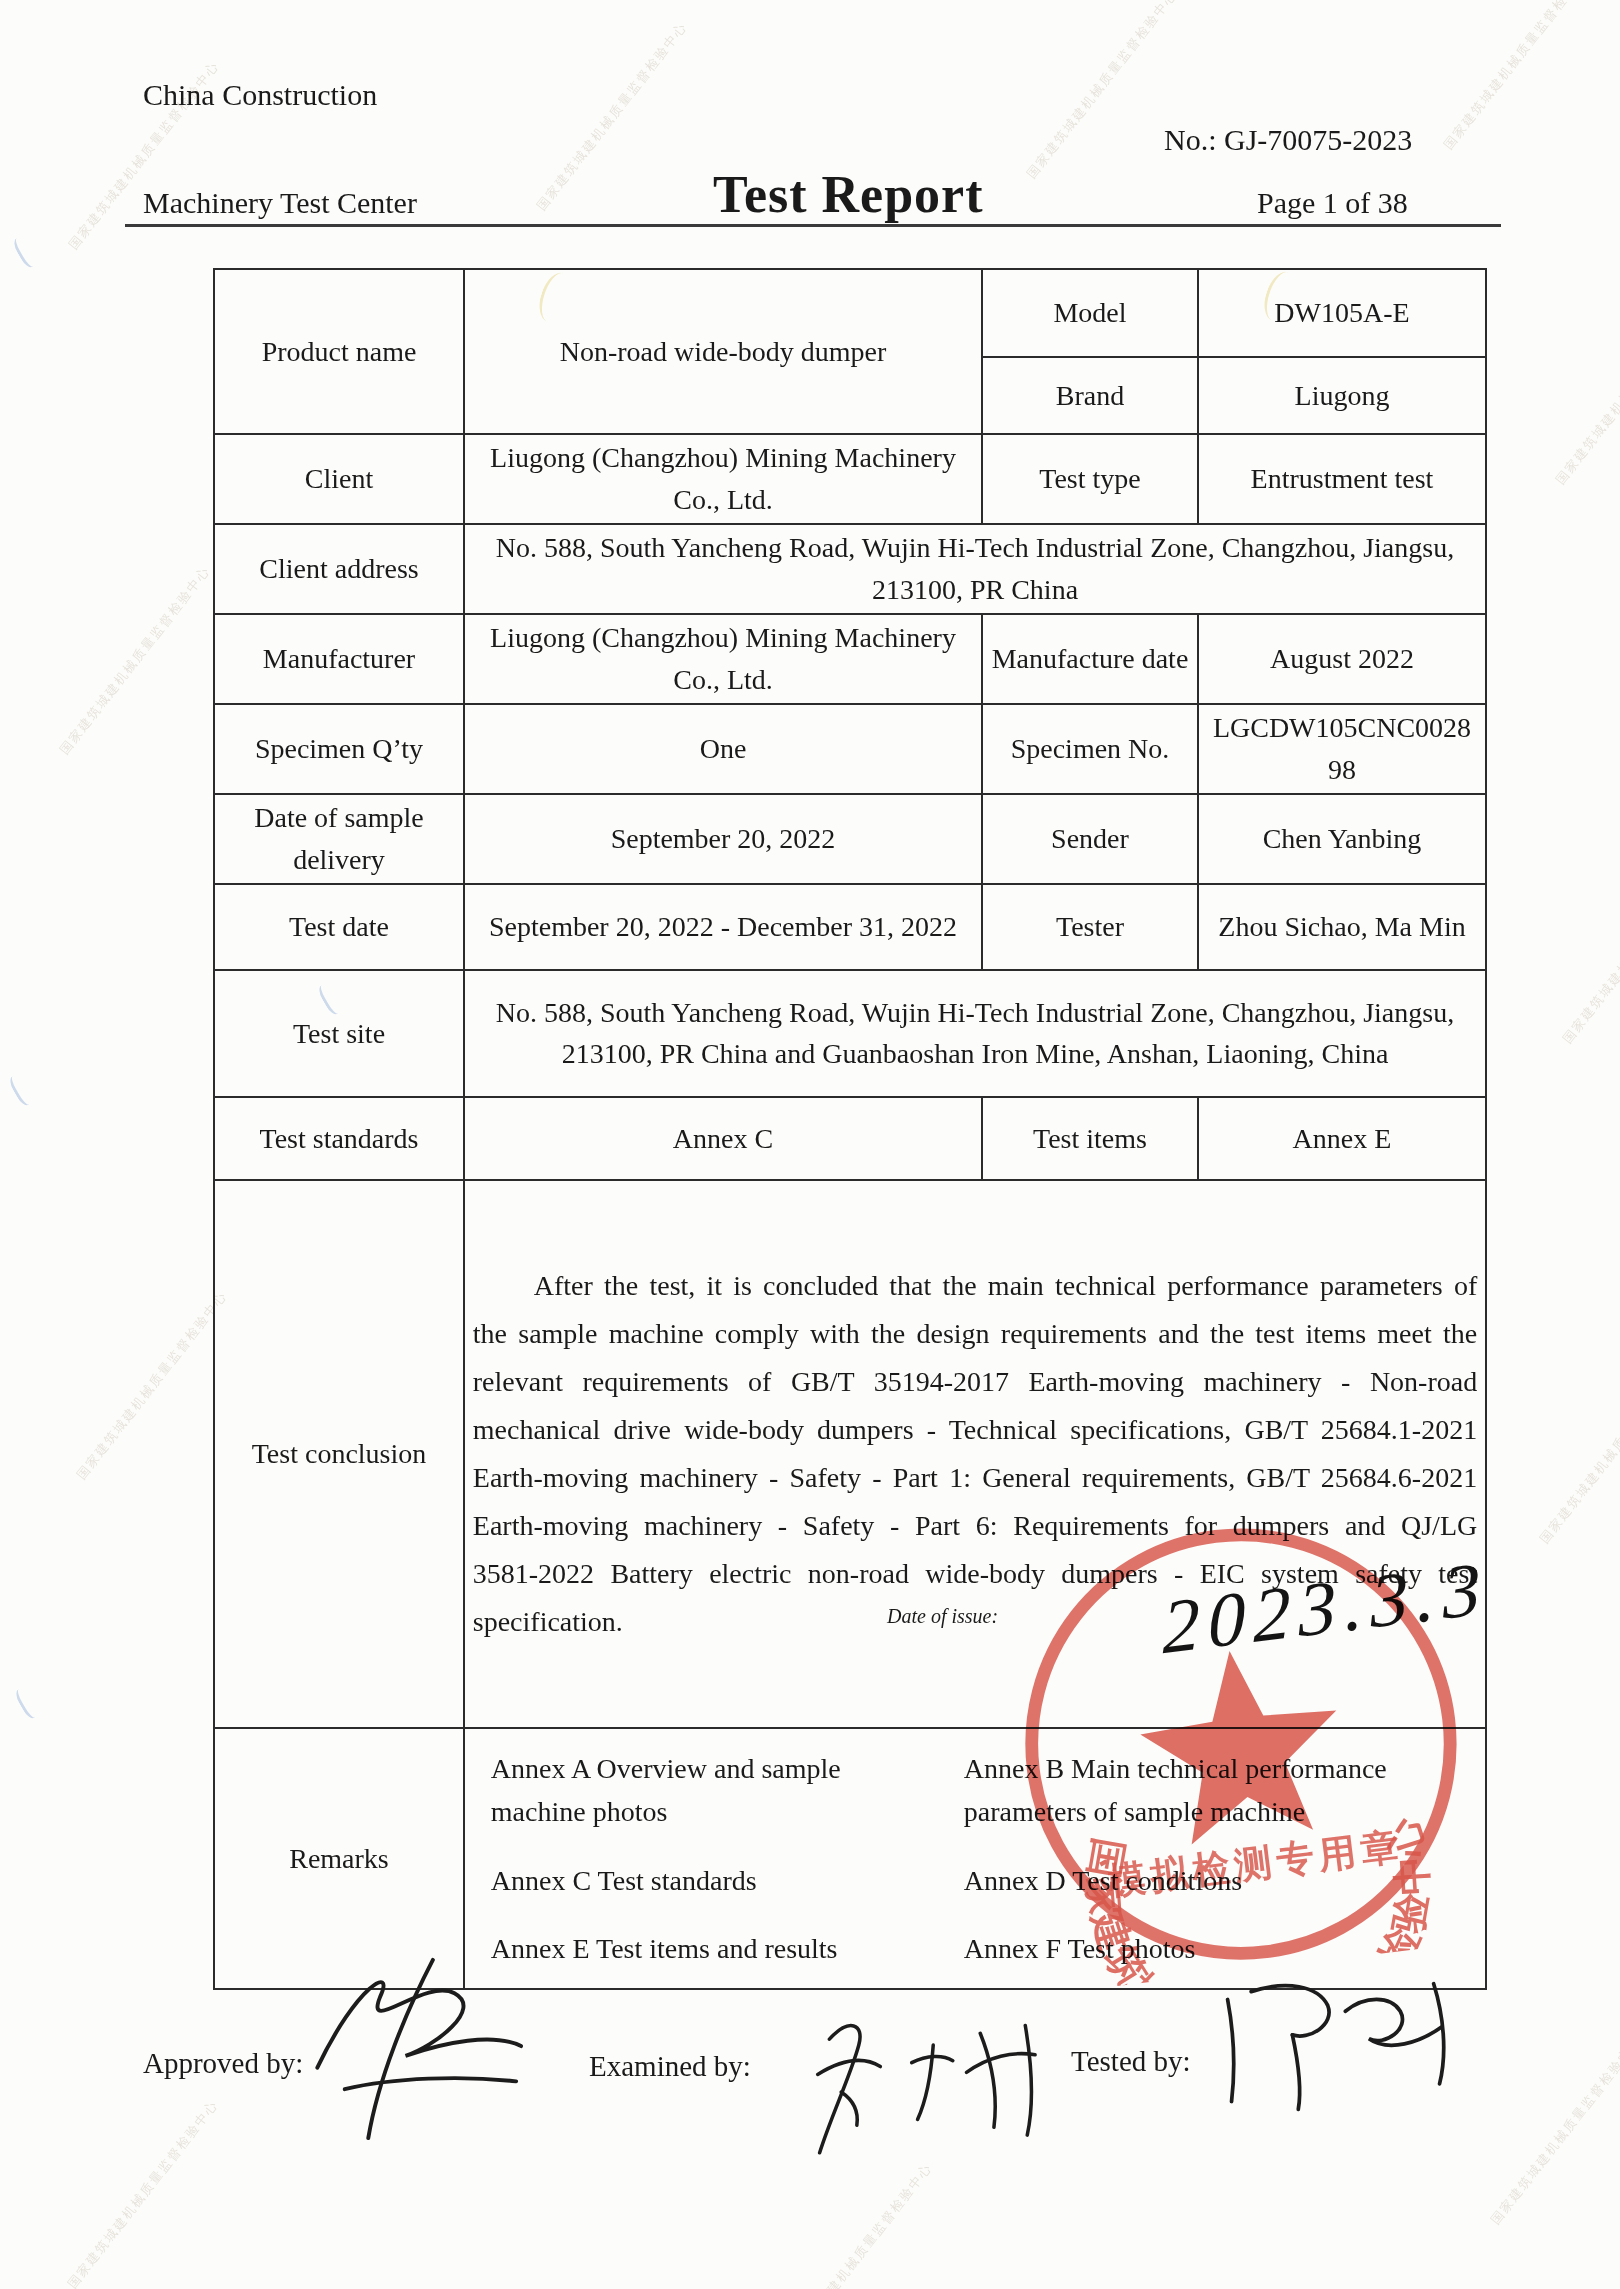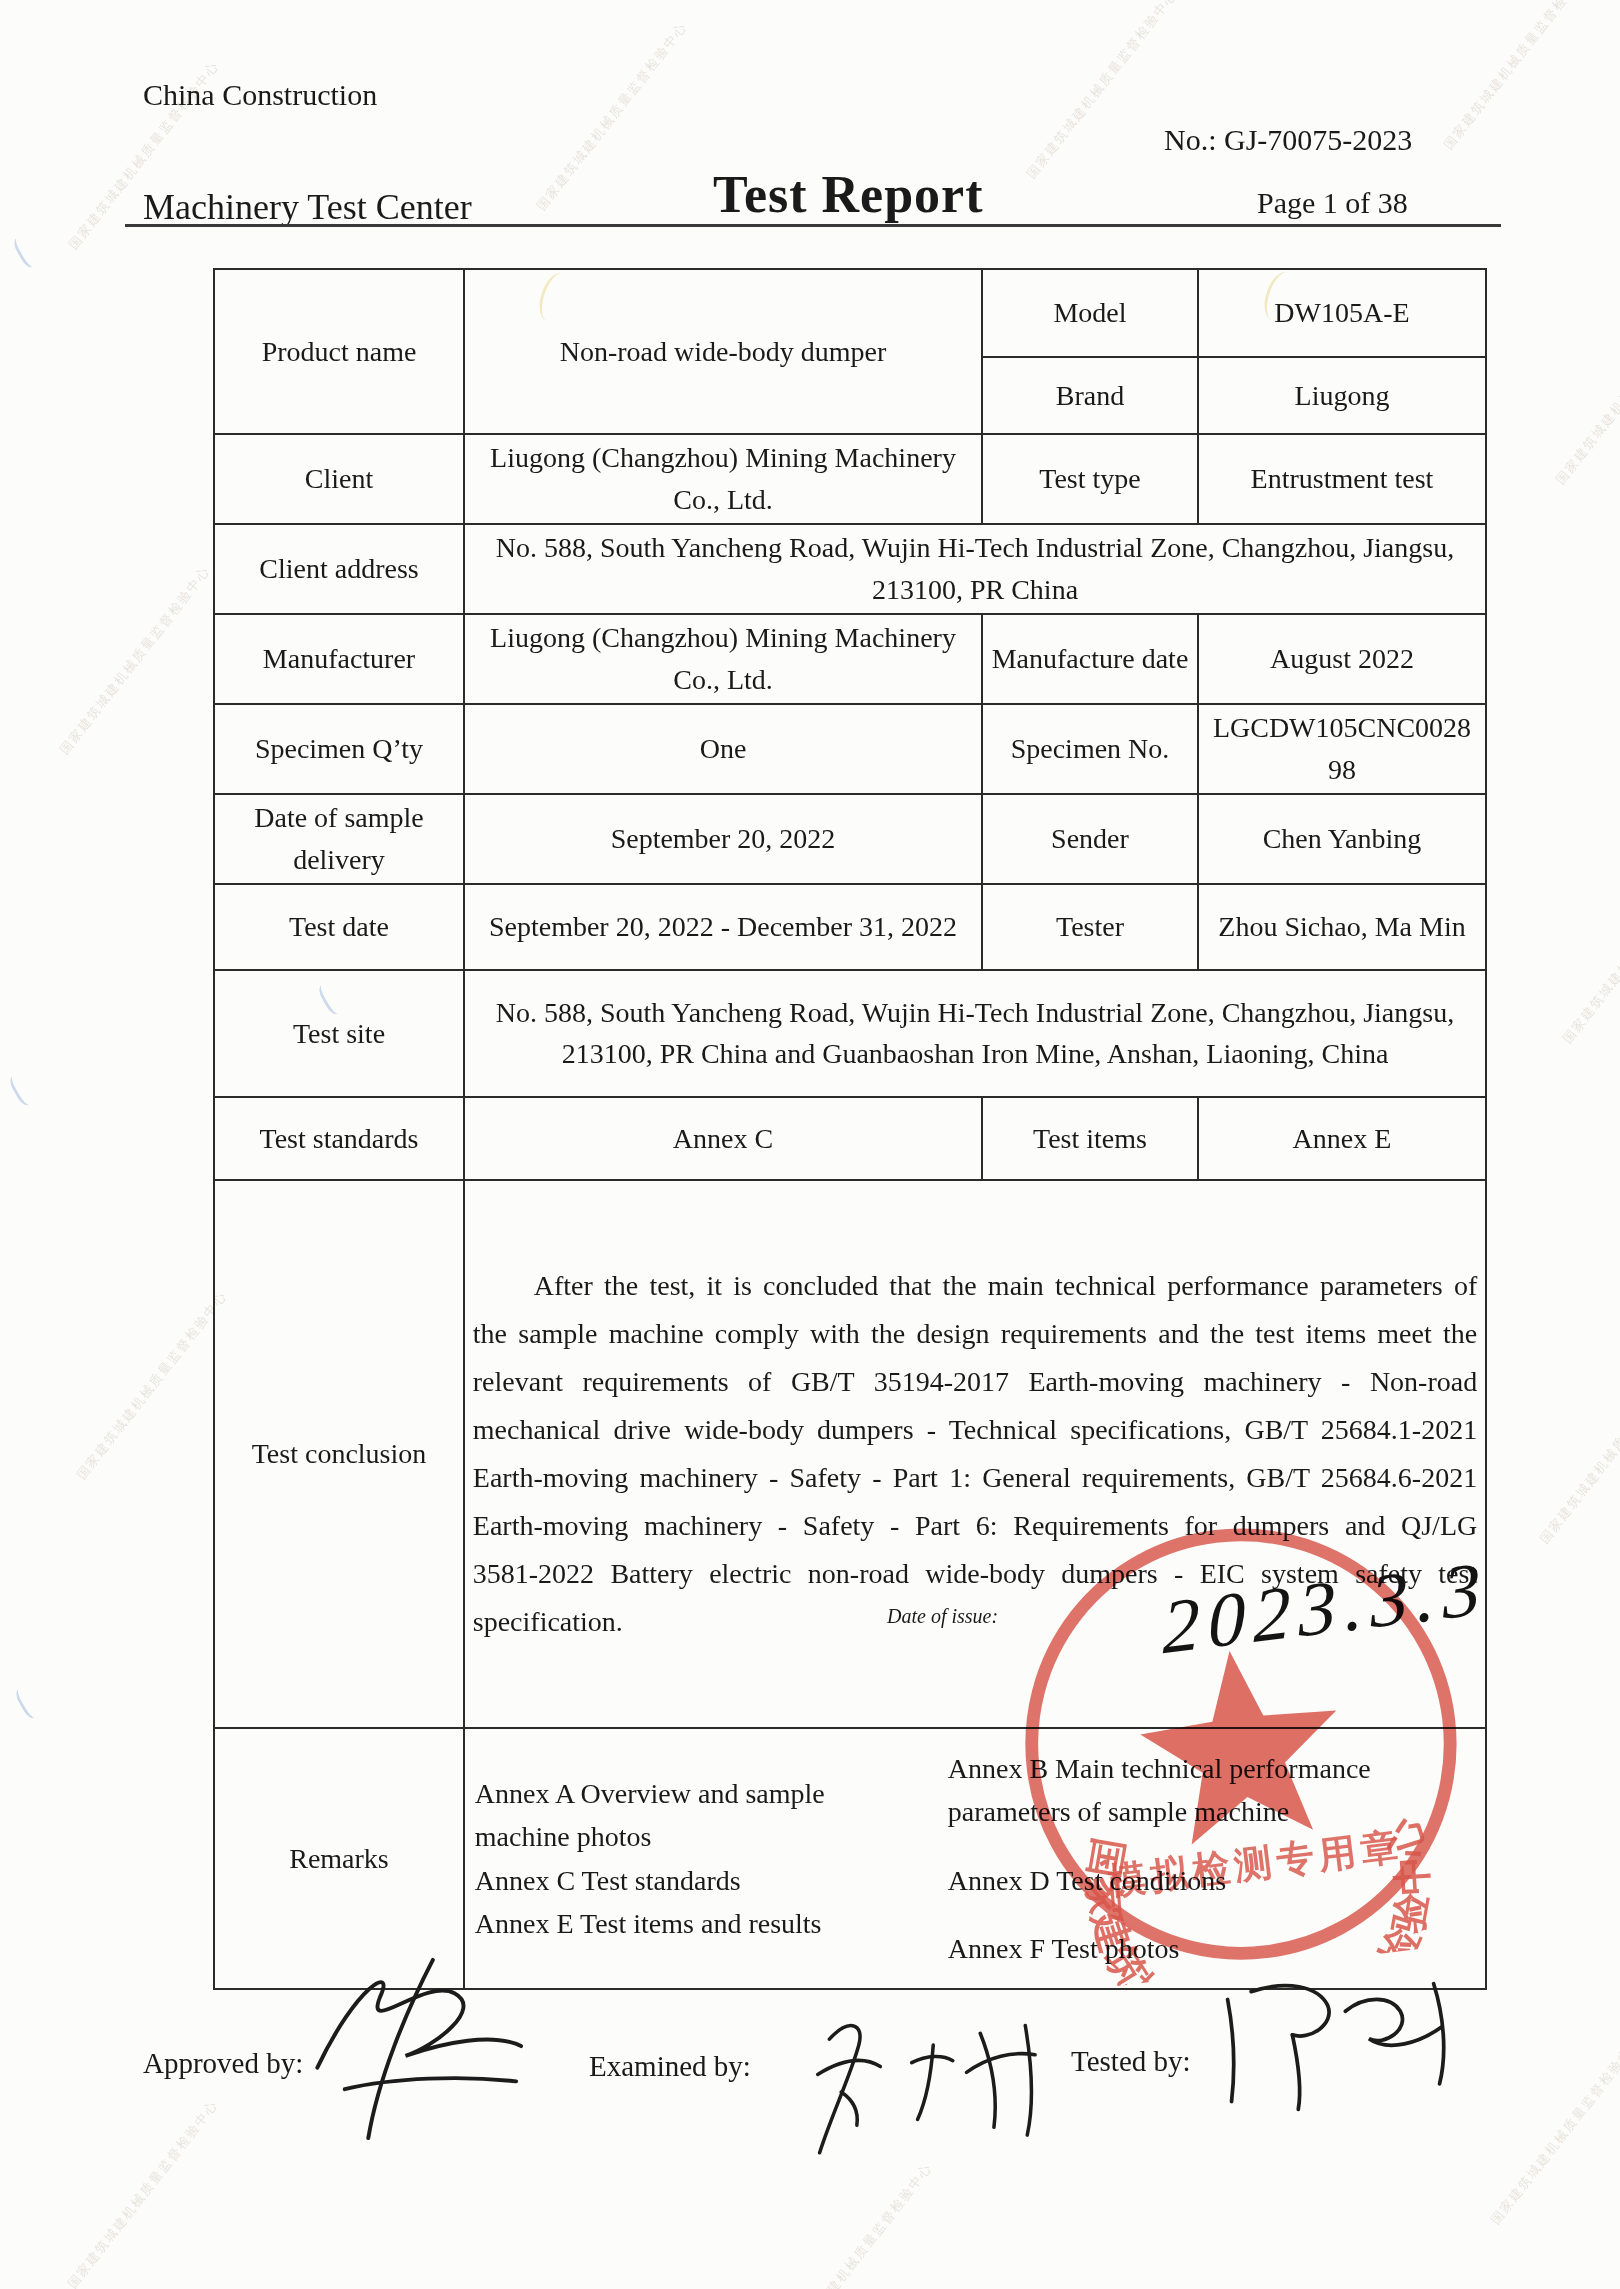--- a/index.html
+++ b/index.html
@@ -7,21 +7,21 @@
     position:relative;
     width:1620px;height:2290px;
     margin:0 auto;
     background:#fcfcfa;
     font-family:"Liberation Serif","DejaVu Serif",serif;
     color:#1a1a1a;
     overflow:hidden;
   }
   
   .org1{position:absolute;left:143px;top:78px;font-size:30px;}
-  .org2{position:absolute;left:143px;top:186px;font-size:36px;}
+  .org2{position:absolute;left:143px;top:186px;font-size:30px;}
   .title{position:absolute;left:689px;top:165px;font-size:52px;font-weight:700;letter-spacing:1px;margin-left:24px;}
   .report-no{position:absolute;left:1164px;top:123px;font-size:30px;}
   .page-no{position:absolute;left:1257px;top:186px;font-size:30px;}
   .header-rule{position:absolute;left:125px;top:224px;width:1376px;height:2.9px;background:#3a3a3a;}
   
   table.report{
     position:absolute;left:213px;top:268px;
     width:1272px;border-collapse:collapse;table-layout:fixed;
     font-size:28px;line-height:1.5;
   }
@@ -36,21 +36,21 @@
   .conclusion-par{text-align:justify;text-indent:61px;line-height:48px;word-spacing:2.9px;}
   .issue-label{position:absolute;left:887px;top:1605px;font-size:20px;font-style:italic;}
   .handwritten-date{
     position:absolute;left:1161px;top:1564px;
     font-size:76px;font-style:italic;letter-spacing:7.8px;color:#141414;
     transform:rotate(-7deg) skewX(-6deg);white-space:nowrap;
   }
   td.remarks-cell{vertical-align:top;padding:17.6px 11.8px 15.7px 9.8px;}
   .remarks-flex{display:flex;height:223px;text-align:left;}
   .remarks-col{display:flex;flex-direction:column;justify-content:space-between;line-height:1.55;}
-  .remarks-col.left{width:402px;margin-left:2px;justify-content:center;}
+  .remarks-col.left{width:402px;margin-left:18px;}
   .remarks-col.right{flex:1;margin-left:71px;}
   
   .stamp{
     position:absolute;left:1017px;top:1520px;width:449px;height:449px;
     transform:rotate(-7deg);mix-blend-mode:multiply;opacity:.85;
   }
   
   .sig-label{position:absolute;font-size:29px;}
   .lab-approved{left:143px;top:2047px;}
   .lab-examined{left:589px;top:2050px;}

